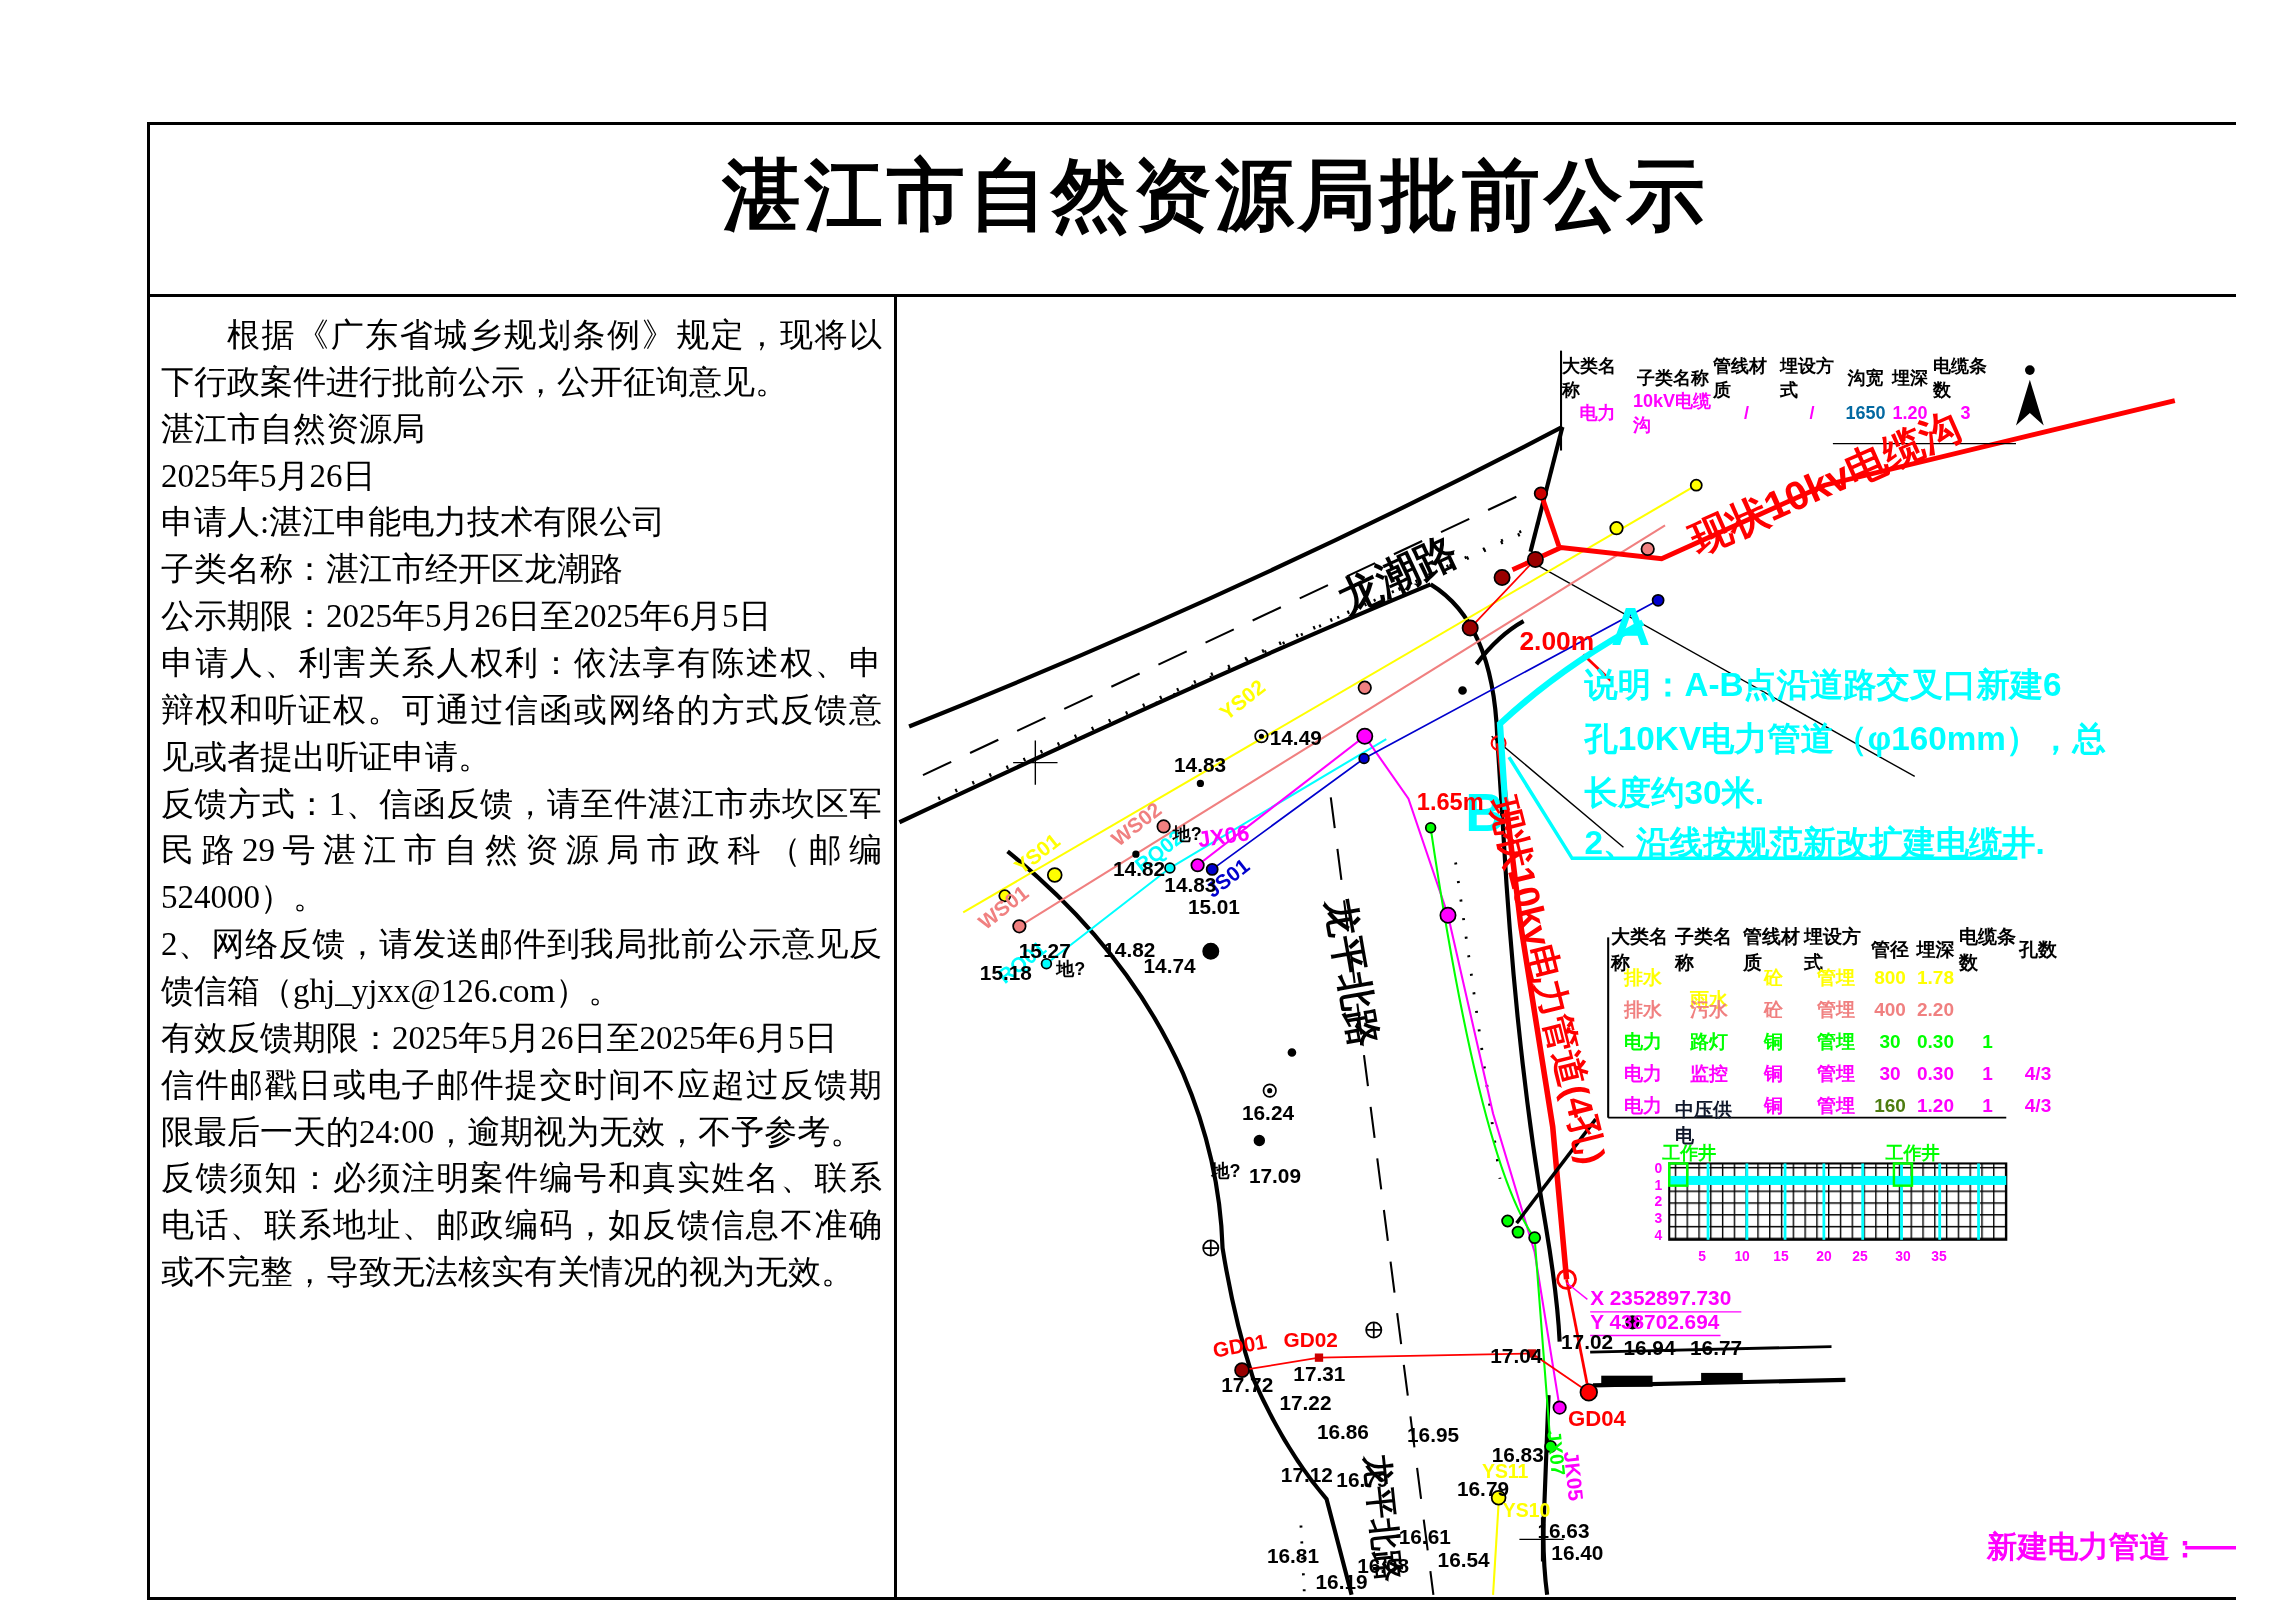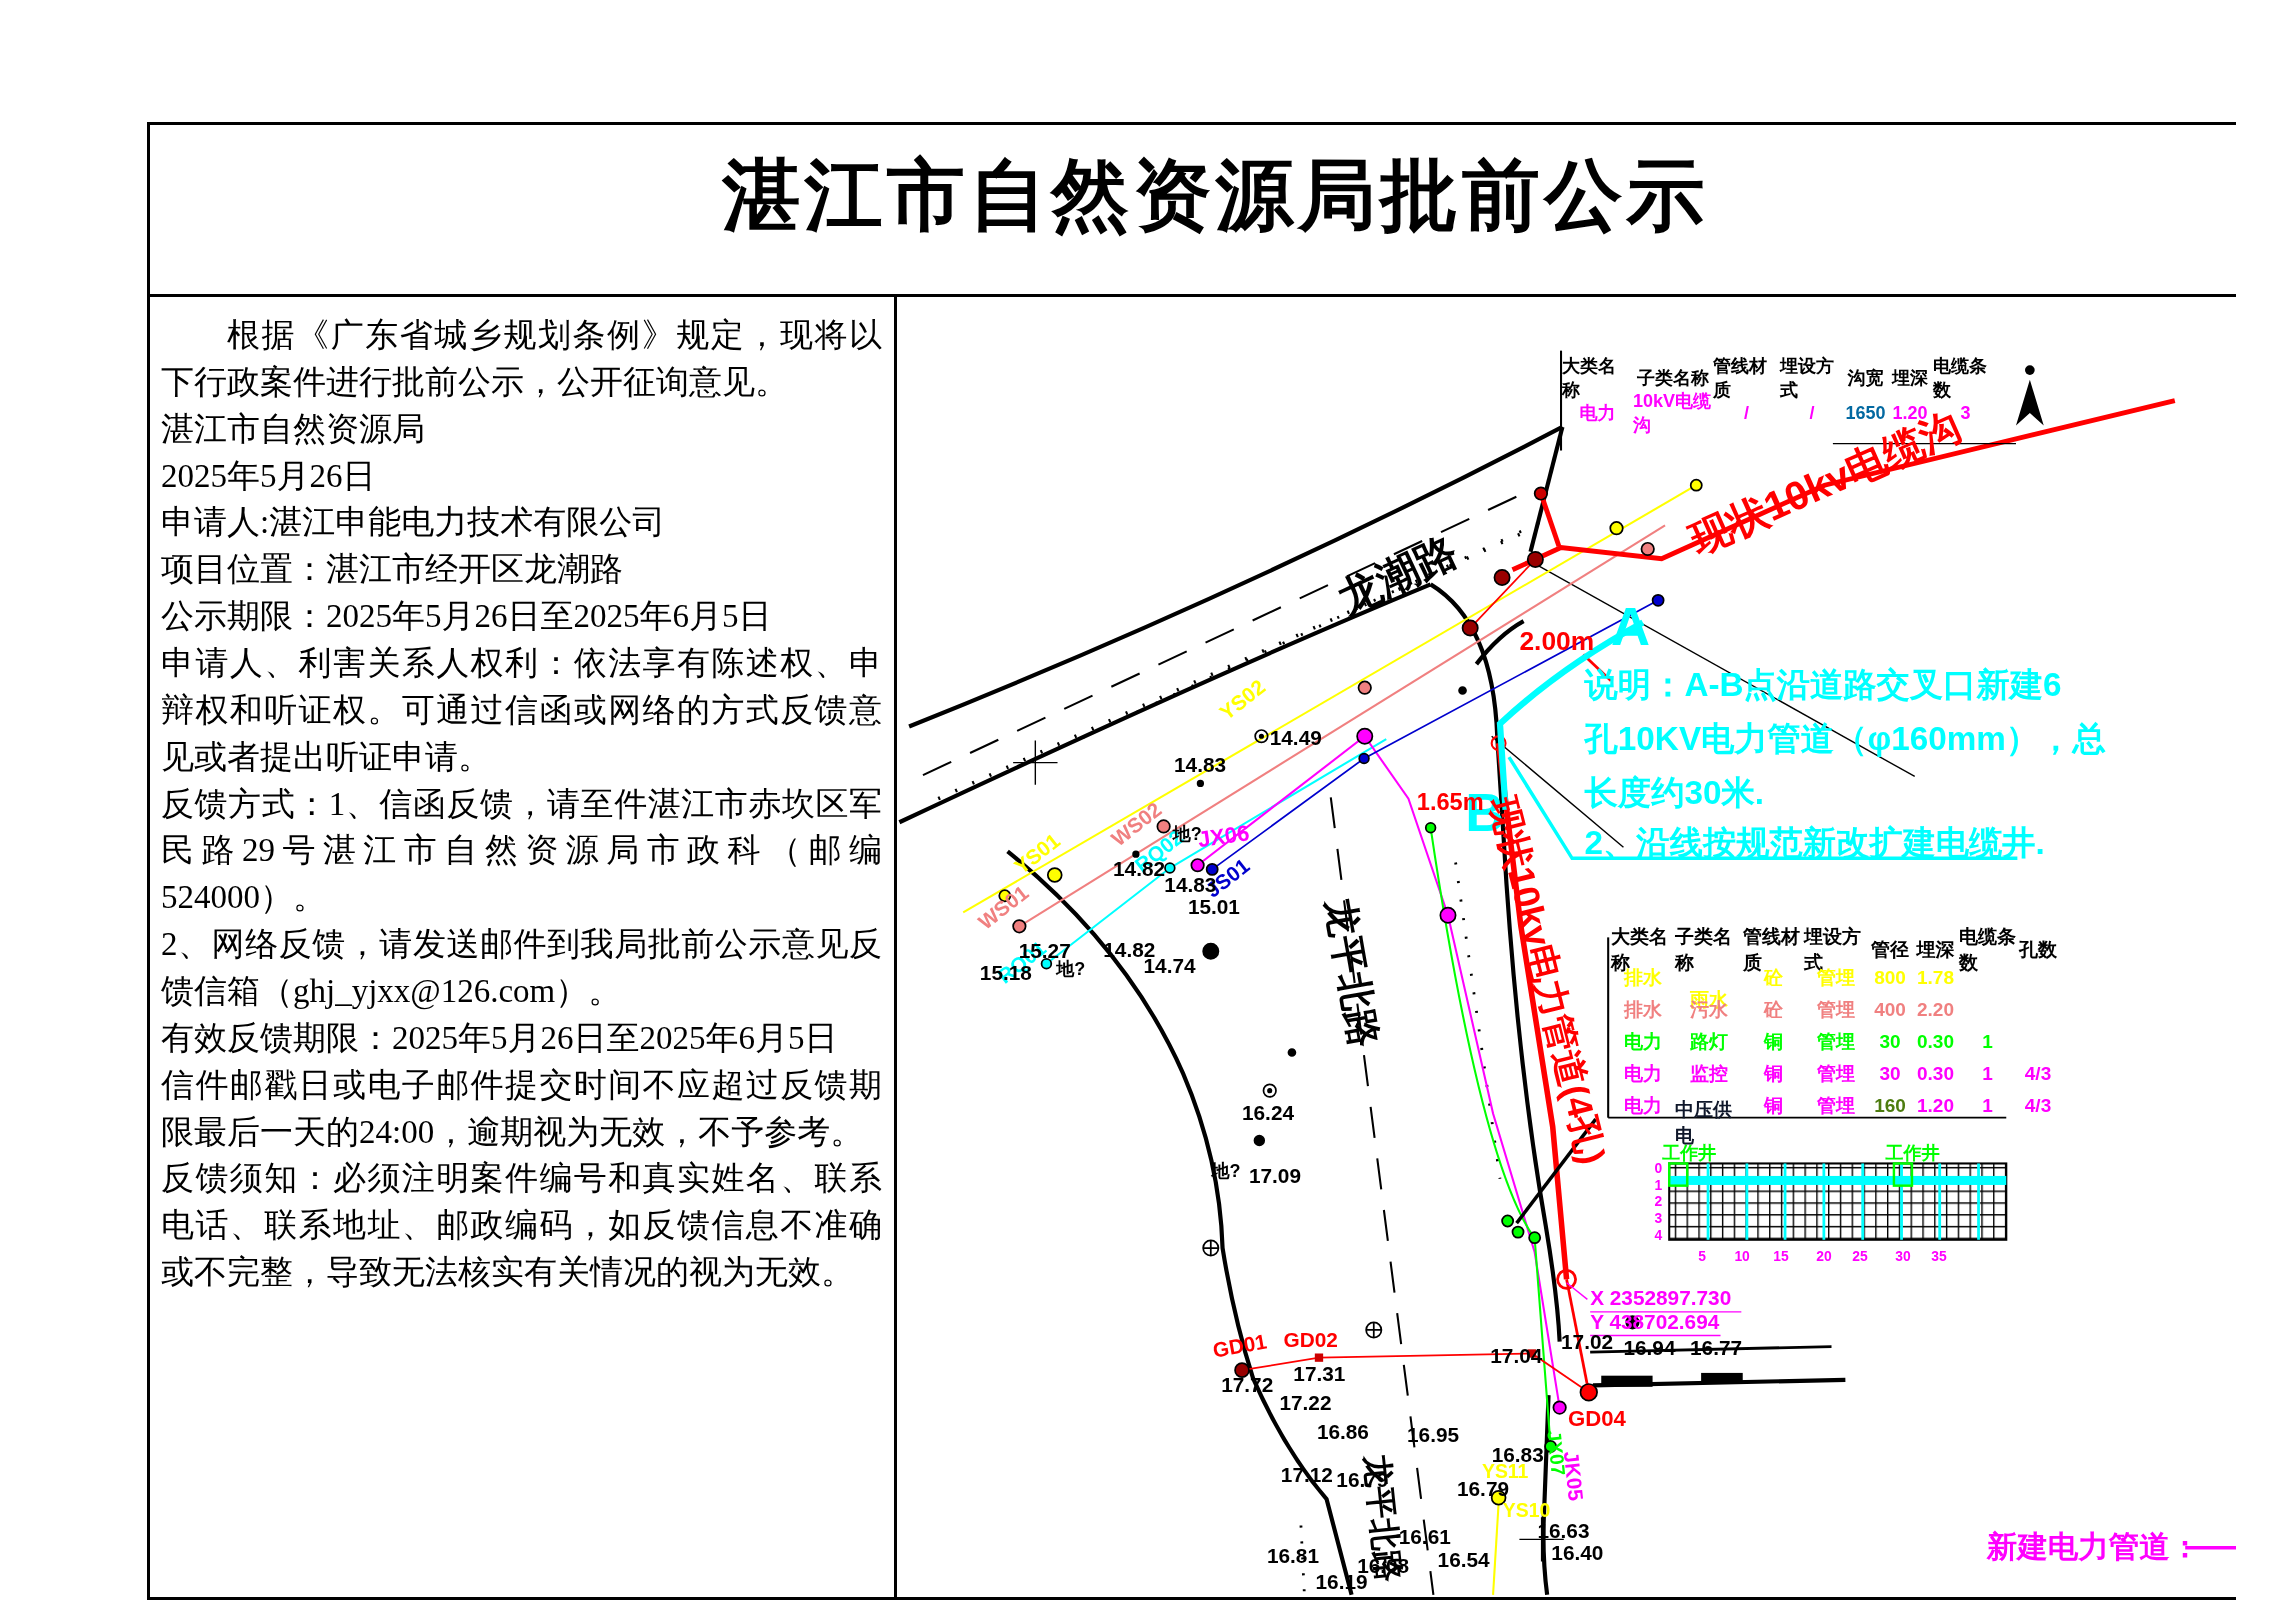--- a/index.html
+++ b/index.html
@@ -33,21 +33,21 @@
   <div class="doc-border"></div>
   <div class="doc-title">湛江市自然资源局批前公示</div>
   <div class="hline" style="left:147px;top:294px;width:2137px;height:2.8px;"></div>
   <div class="hline" style="left:894px;top:294px;width:2.8px;height:1306px;"></div>
 
   <div class="left-panel">
     <p class="indent">根据《广东省城乡规划条例》规定，现将以下行政案件进行批前公示，公开征询意见。</p>
     <p class="right r1">湛江市自然资源局</p>
     <p class="right r2">2025年5月26日</p>
     <p class="mt-lg">申请人:湛江申能电力技术有限公司</p>
-    <p>项目位置：湛江市经开区龙潮路</p>
+    <p>子类名称：湛江市经开区龙潮路</p>
     <p class="mt">公示期限：2025年5月26日至2025年6月5日</p>
     <p class="mt">申请人、利害关系人权利：依法享有陈述权、申辩权和听证权。可通过信函或网络的方式反馈意见或者提出听证申请。</p>
     <p class="mt">反馈方式：1、信函反馈，请至件湛江市赤坎区军民路29号湛江市自然资源局市政科（邮编524000）。</p>
     <p class="mt">2、网络反馈，请发送邮件到我局批前公示意见反馈信箱（ghj_yjxx@126.com）。</p>
     <p>有效反馈期限：2025年5月26日至2025年6月5日</p>
     <p>信件邮戳日或电子邮件提交时间不应超过反馈期限最后一天的24:00，逾期视为无效，不予参考。</p>
     <p>反馈须知：必须注明案件编号和真实姓名、联系电话、联系地址、邮政编码，如反馈信息不准确或不完整，导致无法核实有关情况的视为无效。</p>
   </div>
 
   <svg id="map-svg" viewBox="1290 420 2005 1886" style="position:absolute;left:895px;top:291px;width:1391px;height:1308px;" xmlns="http://www.w3.org/2000/svg">

